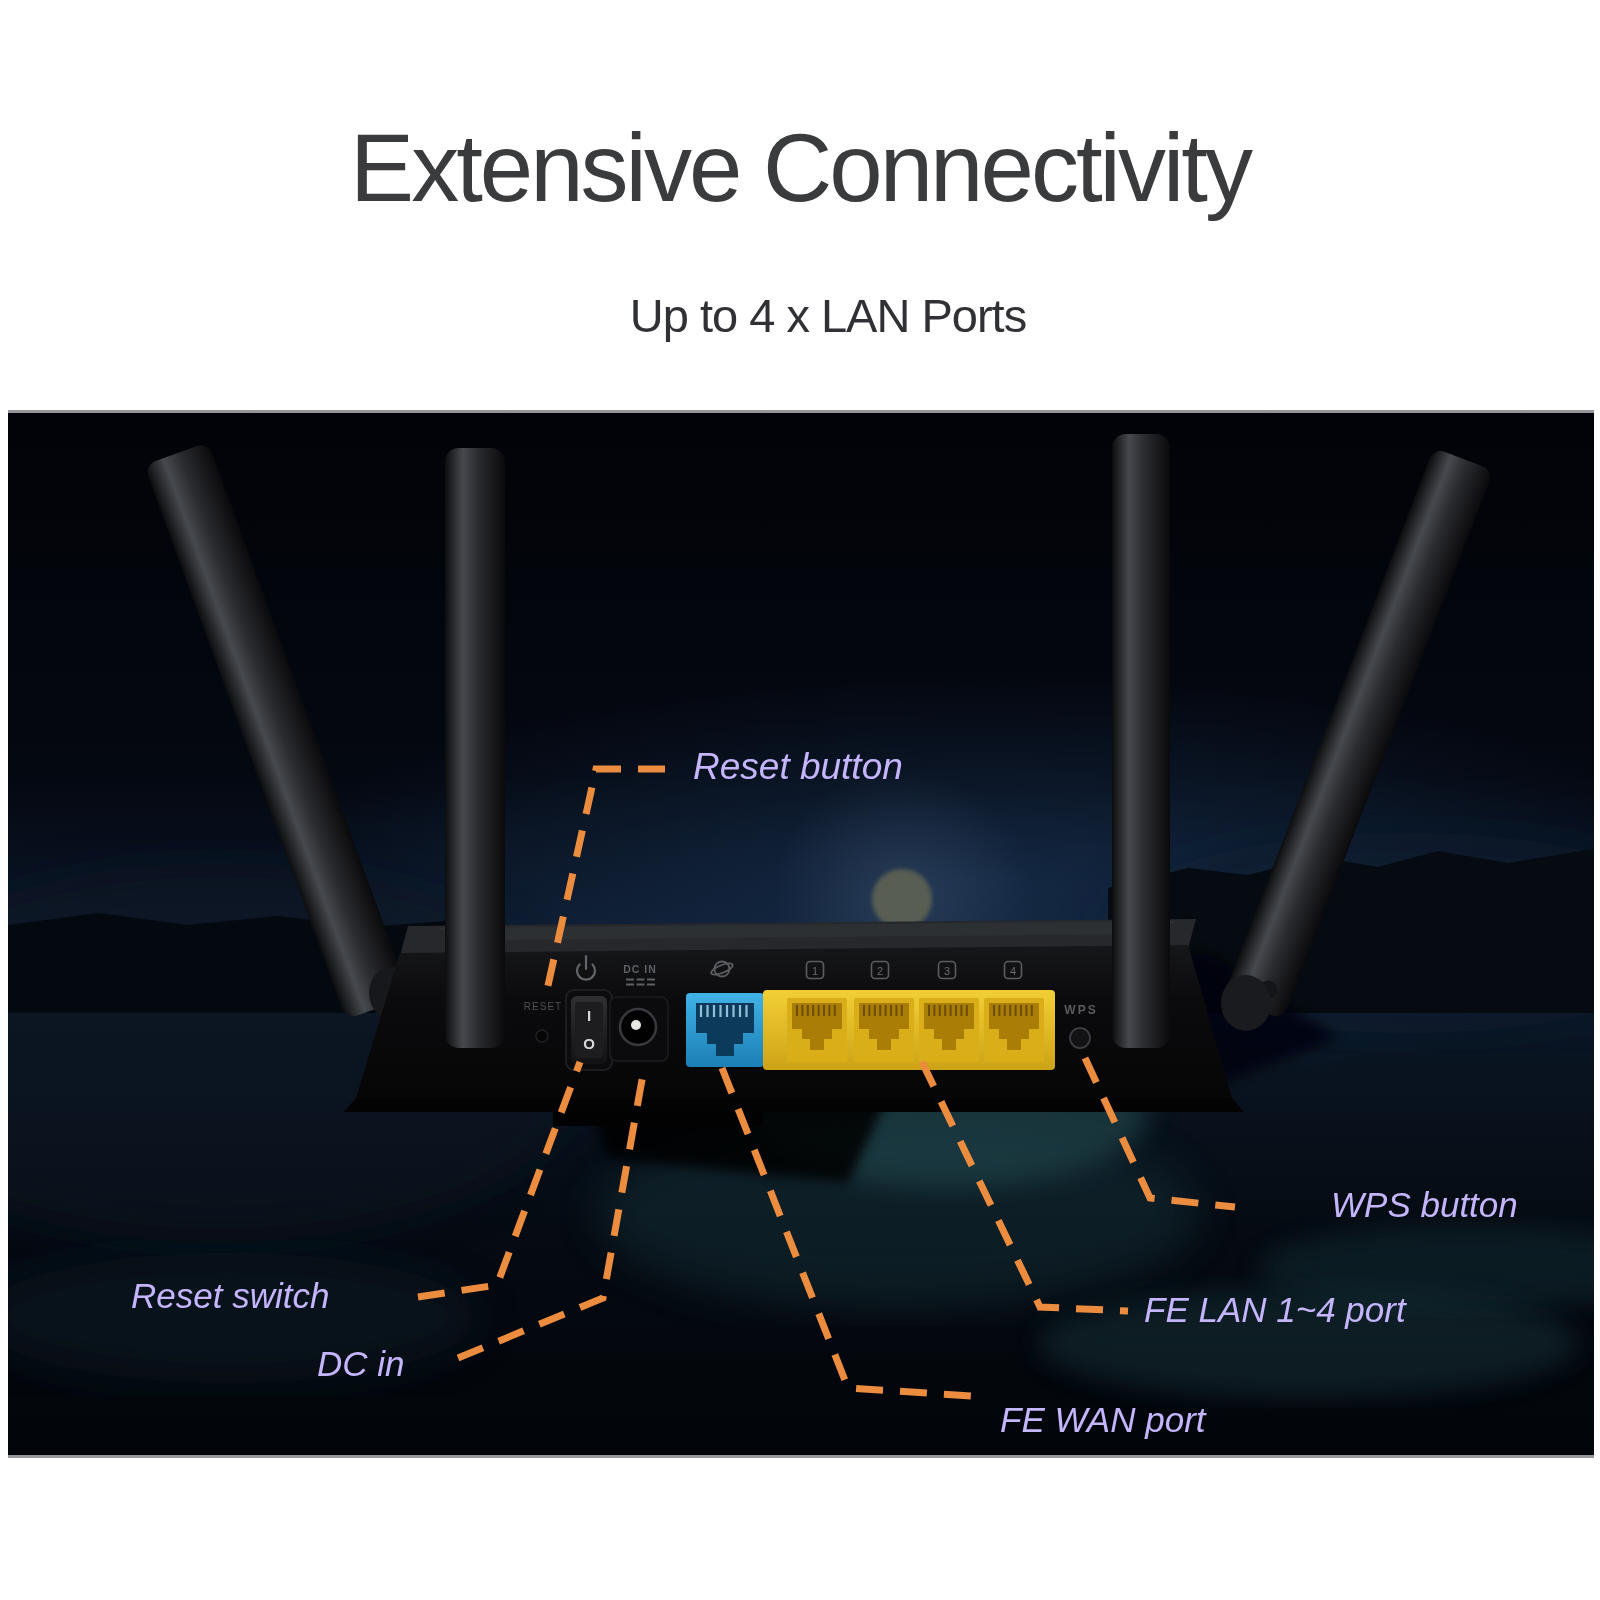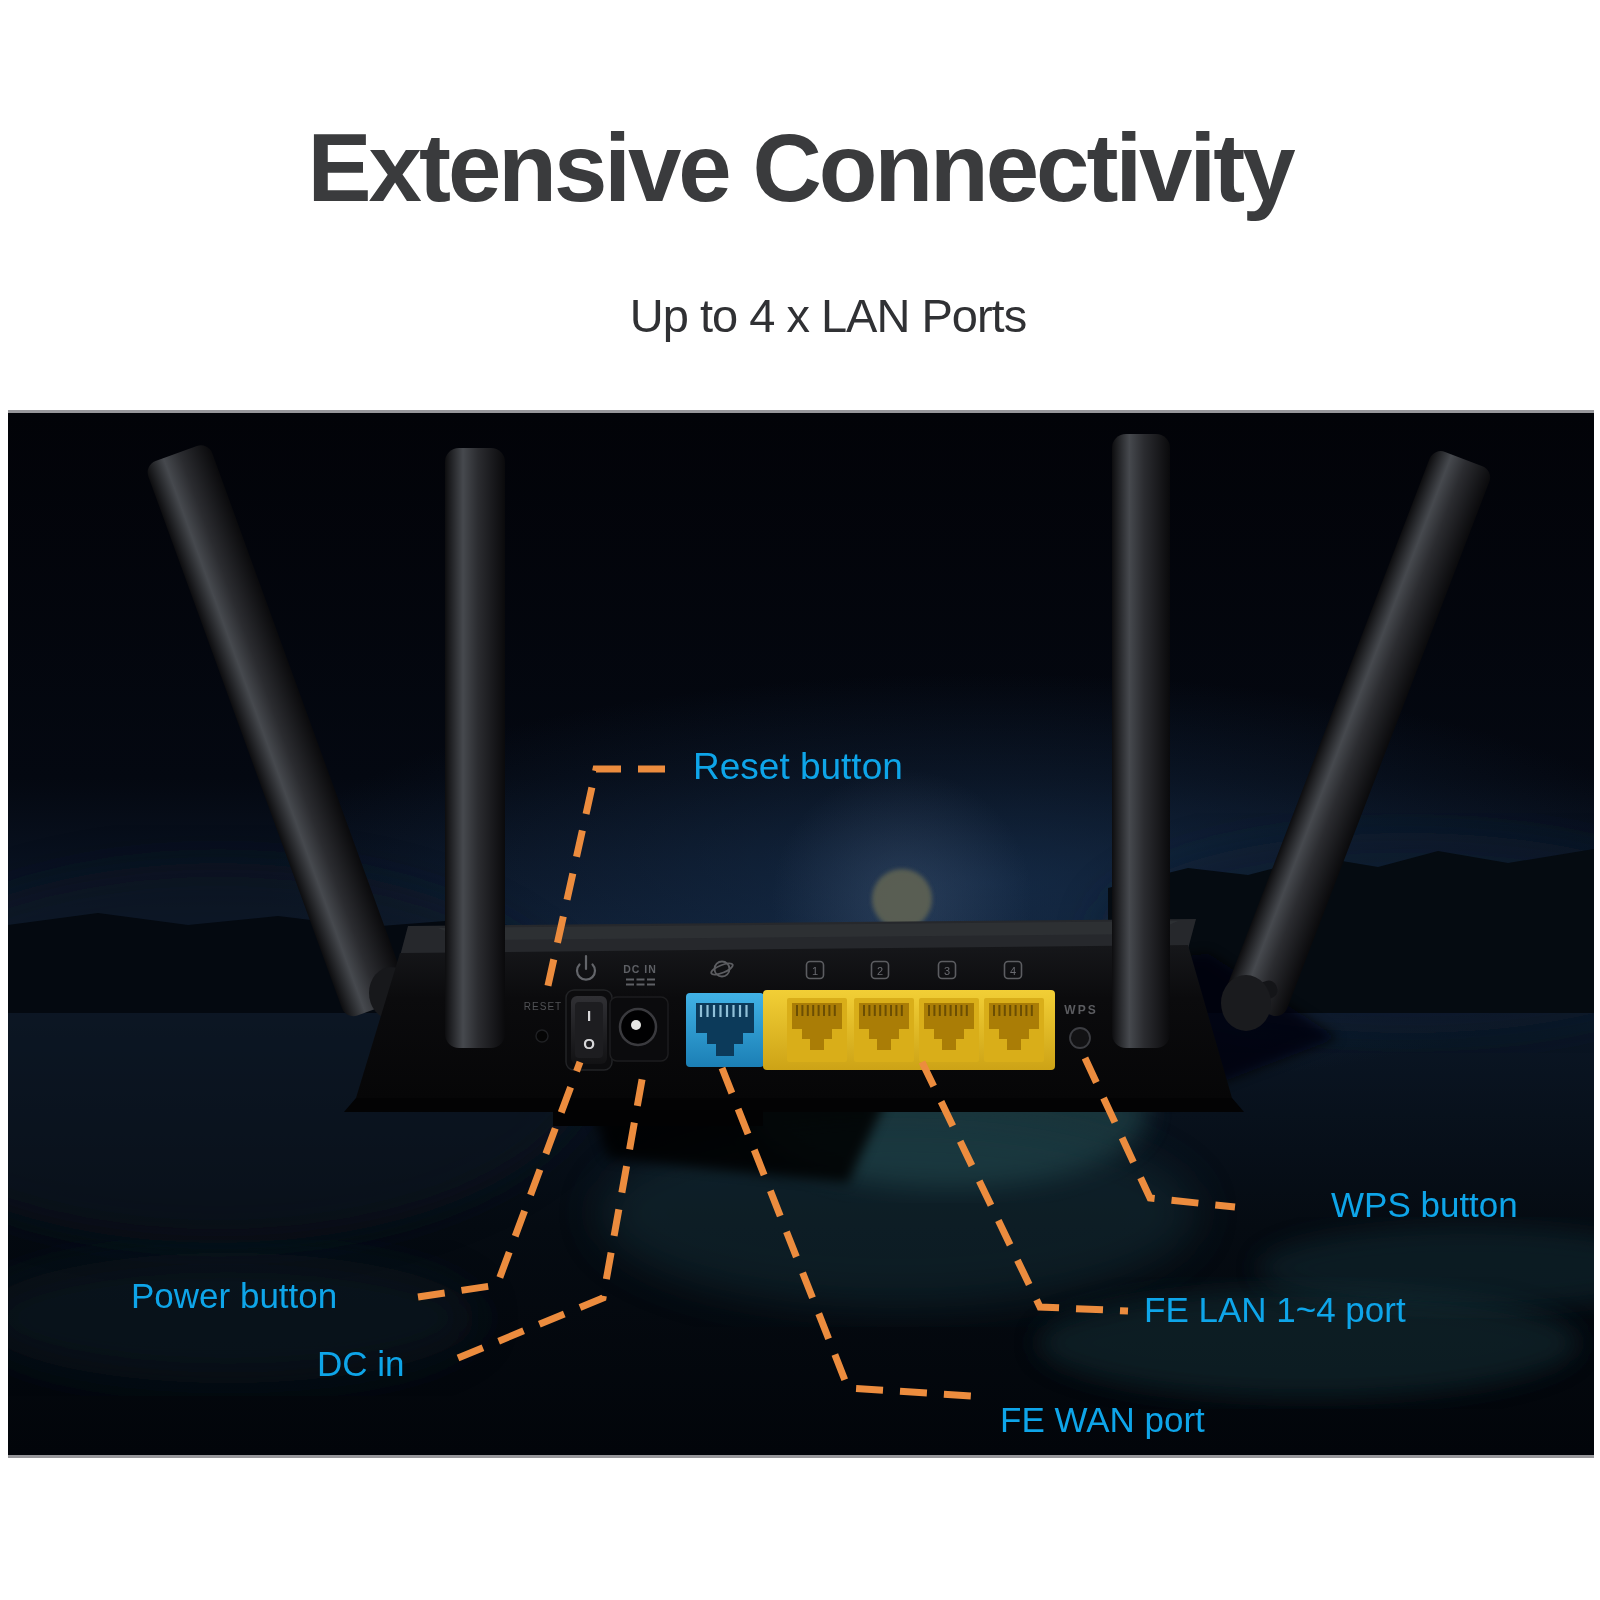--- a/index.html
+++ b/index.html
@@ -1,25 +1,25 @@
 <!DOCTYPE html>
 <html><head>
 <meta charset="utf-8">
 <style>
   html,body{margin:0;padding:0;background:#ffffff;}
   #stage{position:relative;width:1600px;height:1600px;background:#ffffff;overflow:hidden;
          font-family:"Liberation Sans",sans-serif;}
   .page-title{position:absolute;top:120px;left:0;width:1600px;text-align:center;
-              font-size:96px;font-weight:700;letter-spacing:-3px;color:#3a3b3d;line-height:1;}
+              font-size:96px;font-weight:400;letter-spacing:-3px;color:#3a3b3d;line-height:1;}
   .page-subtitle{position:absolute;top:292px;left:0;width:1600px;text-align:center;
               font-size:47px;font-weight:400;letter-spacing:-1px;color:#303134;line-height:1;padding-left:28px;}
   .photo{position:absolute;left:8px;top:410px;width:1586px;height:1048px;background:#04060b;
          border-top:3px solid #97979b;border-bottom:3px solid #97979b;box-sizing:border-box;overflow:hidden;}
   .photo svg{position:absolute;left:0;top:0;}
-  .callout-label{position:absolute;color:#0ea5e9;font-weight:400;font-size:35px;line-height:1.1;white-space:nowrap;}
+  .callout-label{position:absolute;color:#c4b5fd;font-weight:400;font-size:35px;line-height:1.1;white-space:nowrap;font-style:italic;}
   .lbl-reset{left:685px;top:334px;font-size:37px;}
   .lbl-power{left:123px;top:864px;}
   .lbl-dc{left:309px;top:932px;}
   .lbl-wan{left:992px;top:960px;margin-top:28px;}
   .lbl-lan{left:1136px;top:878px;}
   .lbl-wps{left:1283px;top:773px;margin-left:40px;}
 </style>
 </head>
 <body>
 
@@ -253,20 +253,20 @@
         <path d="M 657,356 L 588,356 L 539,577"></path>
         <path d="M 410,884 L 489,872 L 572,649"></path>
         <path d="M 450,945 L 595,885 L 637,650"></path>
         <path d="M 714,655 L 840,975 L 964,983"></path>
         <path d="M 914,649 L 1032,894 L 1120,898"></path>
         <path d="M 1077,645 L 1142,785 L 1227,794"></path>
       </g>
     </svg>
 
     <div class="callout-label lbl-reset">Reset button</div>
-    <div class="callout-label lbl-power">Power button</div>
+    <div class="callout-label lbl-power">Reset switch</div>
     <div class="callout-label lbl-dc">DC in</div>
     <div class="callout-label lbl-wan">FE WAN port</div>
     <div class="callout-label lbl-lan">FE LAN 1~4 port</div>
     <div class="callout-label lbl-wps">WPS button</div>
   </div>
 
 </div>
 
 </body></html>

